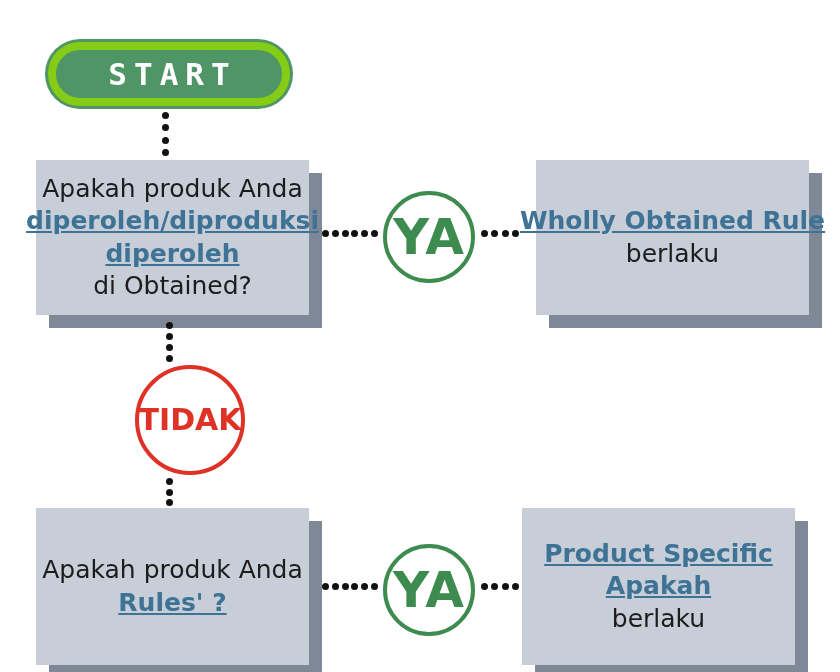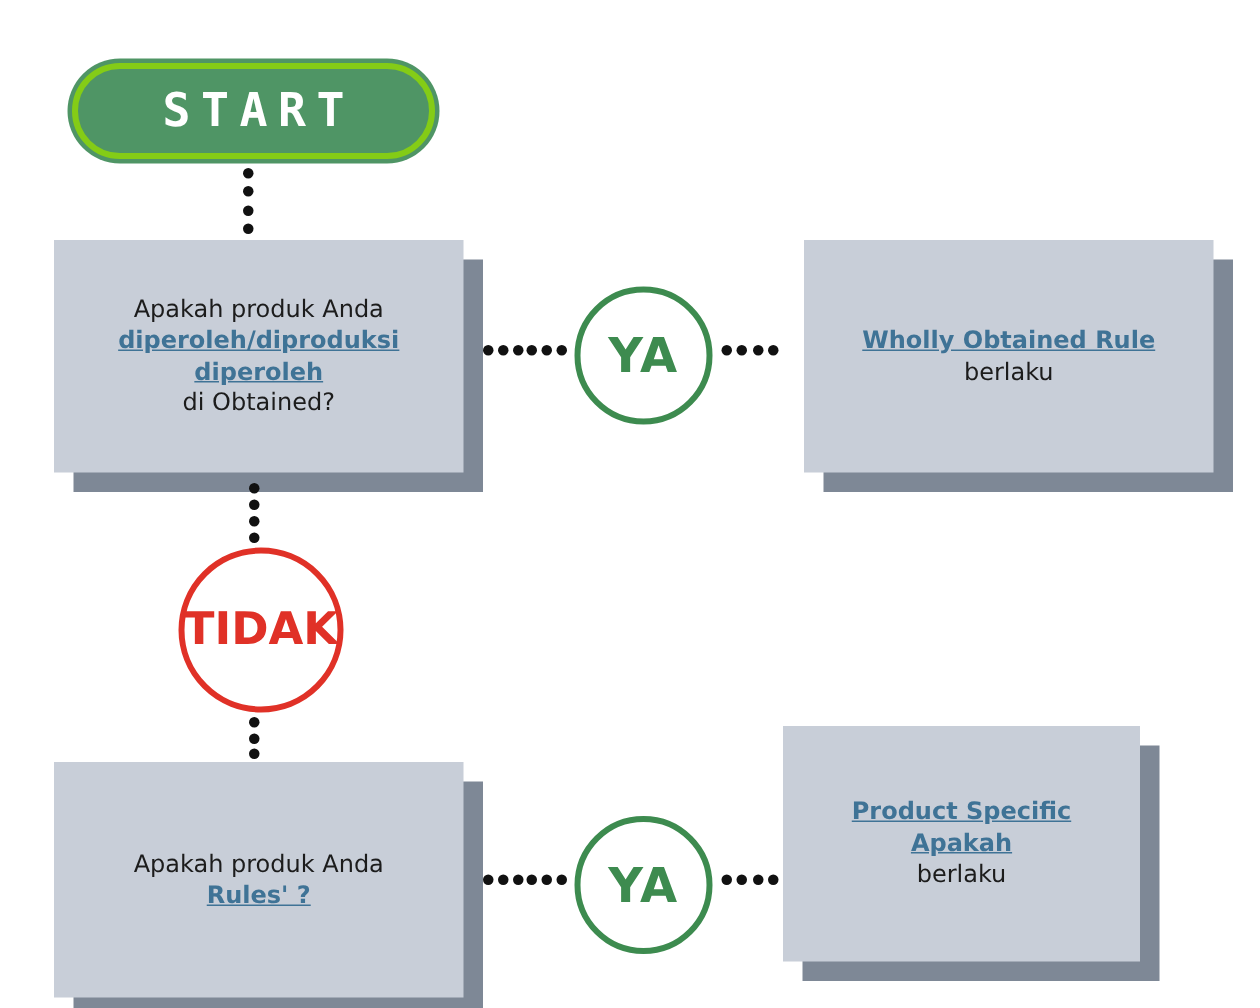--- a/index.html
+++ b/index.html
@@ -20,21 +20,21 @@
 
   
   .start-pill {
     position: absolute;
     left: 48px;
     top: 42px;
     width: 242px;
     height: 64px;
     border-radius: 34px;
     background: #4f9565;
-    border: 4px solid #84cc16;
+    border: 8px solid #84cc16;
     box-sizing: border-box;
     box-shadow: 0 0 0 3px #4f9565;
     display: flex;
     align-items: center;
     justify-content: center;
   }
   .start-pill-label {
     color: #ffffff;
     font-size: 31px;
     font-weight: bold;
@@ -68,34 +68,34 @@
     align-items: center;
     justify-content: center;
     box-sizing: border-box;
     padding: 6px 10px;
   }
   .box-line {
     display: block;
     text-align: center;
     line-height: 1.30;
     color: #1c1c1c;
-    font-size: 16px;
+    font-size: 25px;
     white-space: nowrap;
   }
   .box-line.hl {
     color: #3f7396;
     font-weight: bold;
     text-decoration: underline;
   }
 
   
   #box-q1      { left: 36px;  top: 160px; width: 273px; height: 155px; }
   #box-wholly  { left: 536px; top: 160px; width: 273px; height: 155px; }
   #box-q2      { left: 36px;  top: 508px; width: 273px; height: 157px; }
-  #box-psr     { left: 522px; top: 484px; width: 238px; height: 157px; border-radius: 16px; }
+  #box-psr     { left: 522px; top: 508px; width: 273px; height: 157px; border-radius: 16px; }
 
   
   .circle {
     position: absolute;
     border-radius: 50%;
     box-sizing: border-box;
     display: flex;
     align-items: center;
     justify-content: center;
     background: #ffffff;
@@ -104,27 +104,28 @@
     font-weight: bold;
     line-height: 1;
   }
   .circle-ya {
     width: 92px;
     height: 92px;
     border: 4px solid #3d8b4f;
   }
   .circle-ya .circle-label {
     color: #3d8b4f;
-    font-size: 32px;
+    font-size: 50px;
     letter-spacing: 1px;
   }
   .circle-tidak {
     width: 110px;
     height: 110px;
     border: 4px solid #e03127;
+    margin-left: 16px;
   }
   .circle-tidak .circle-label {
     color: #e03127;
     font-size: 30px;
     letter-spacing: 0px;
   }
   #ya-top    { left: 383px; top: 191px; }
   #ya-bottom { left: 383px; top: 544px; }
   #tidak     { left: 119px; top: 365px; }
 

